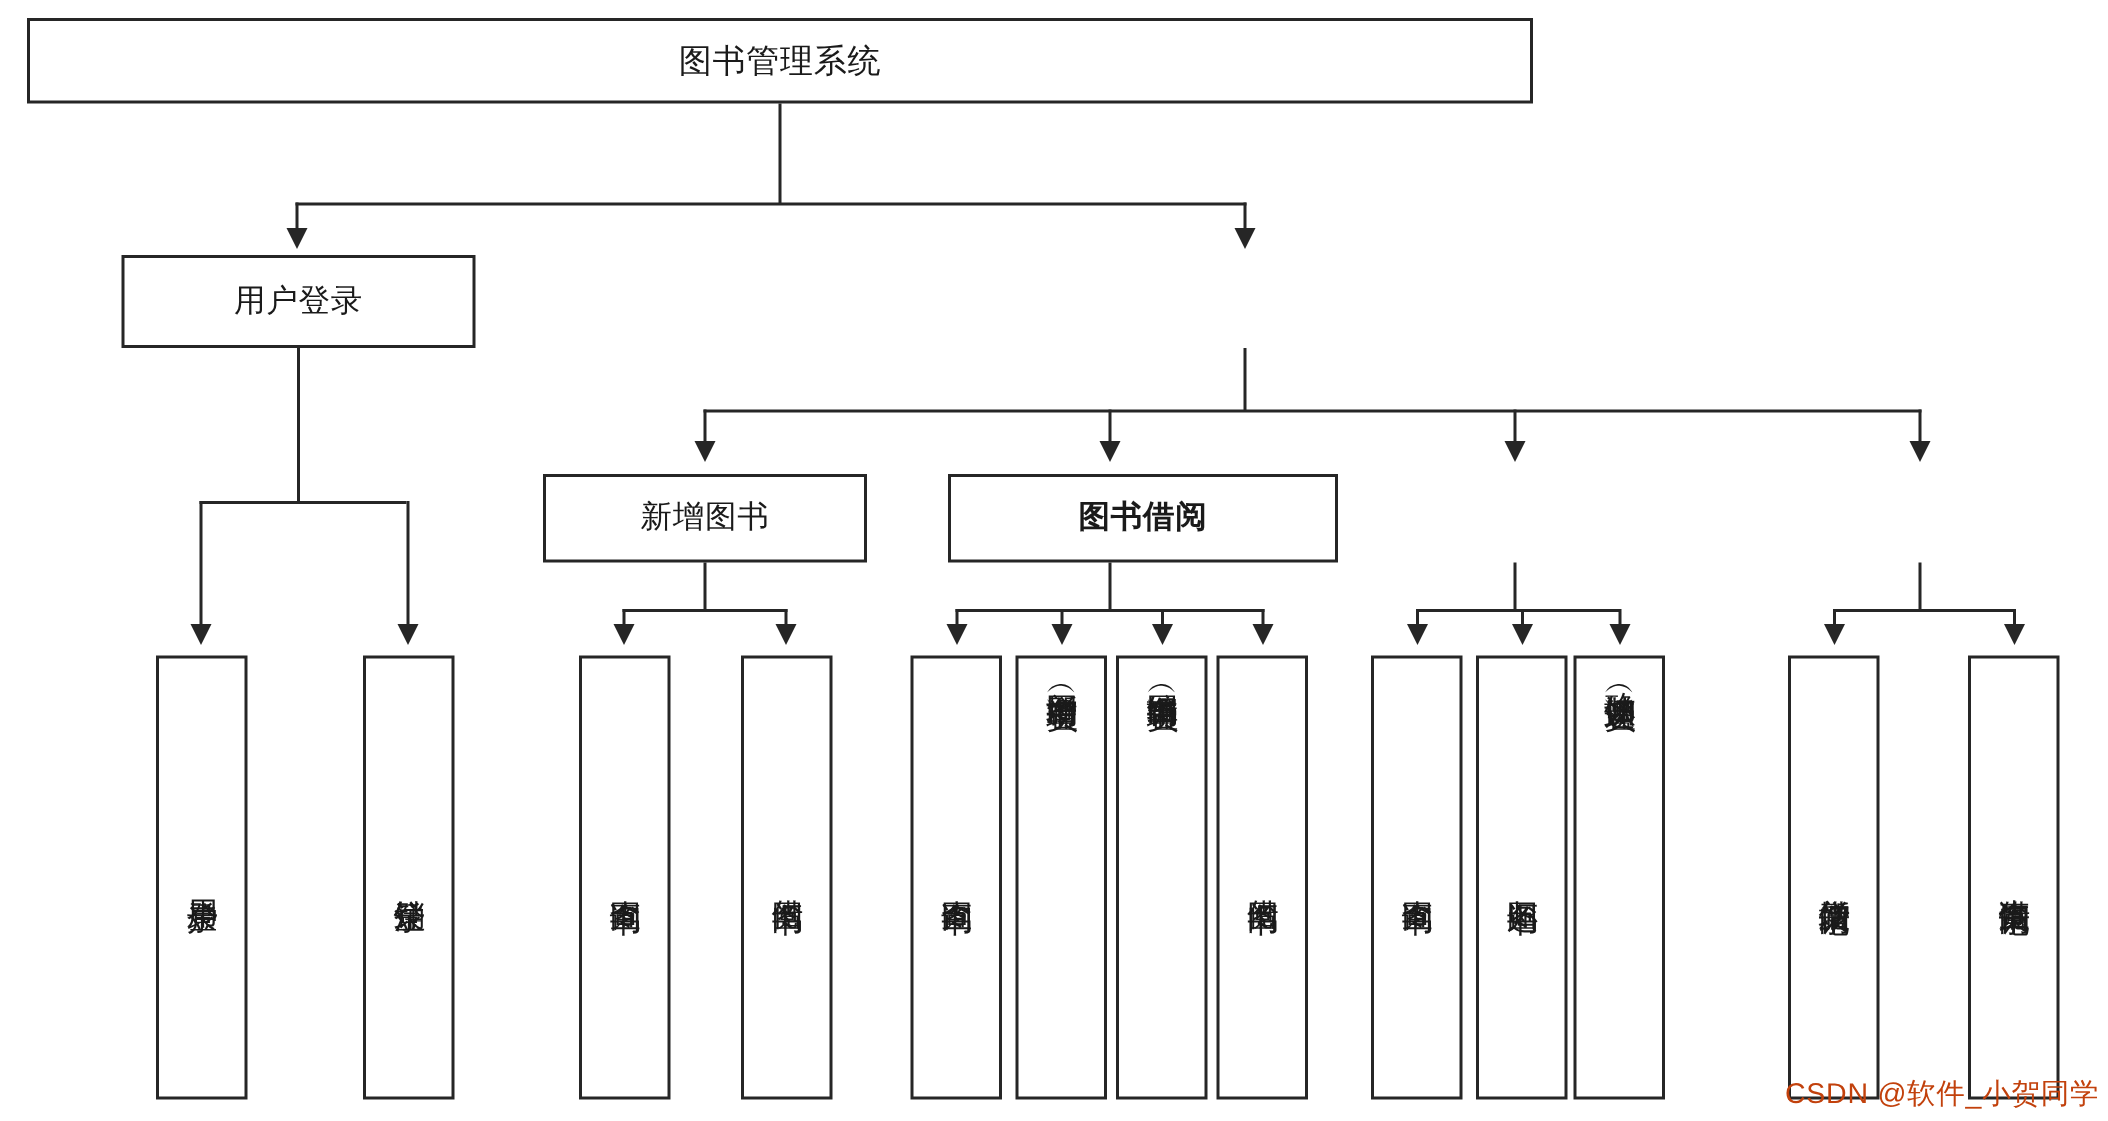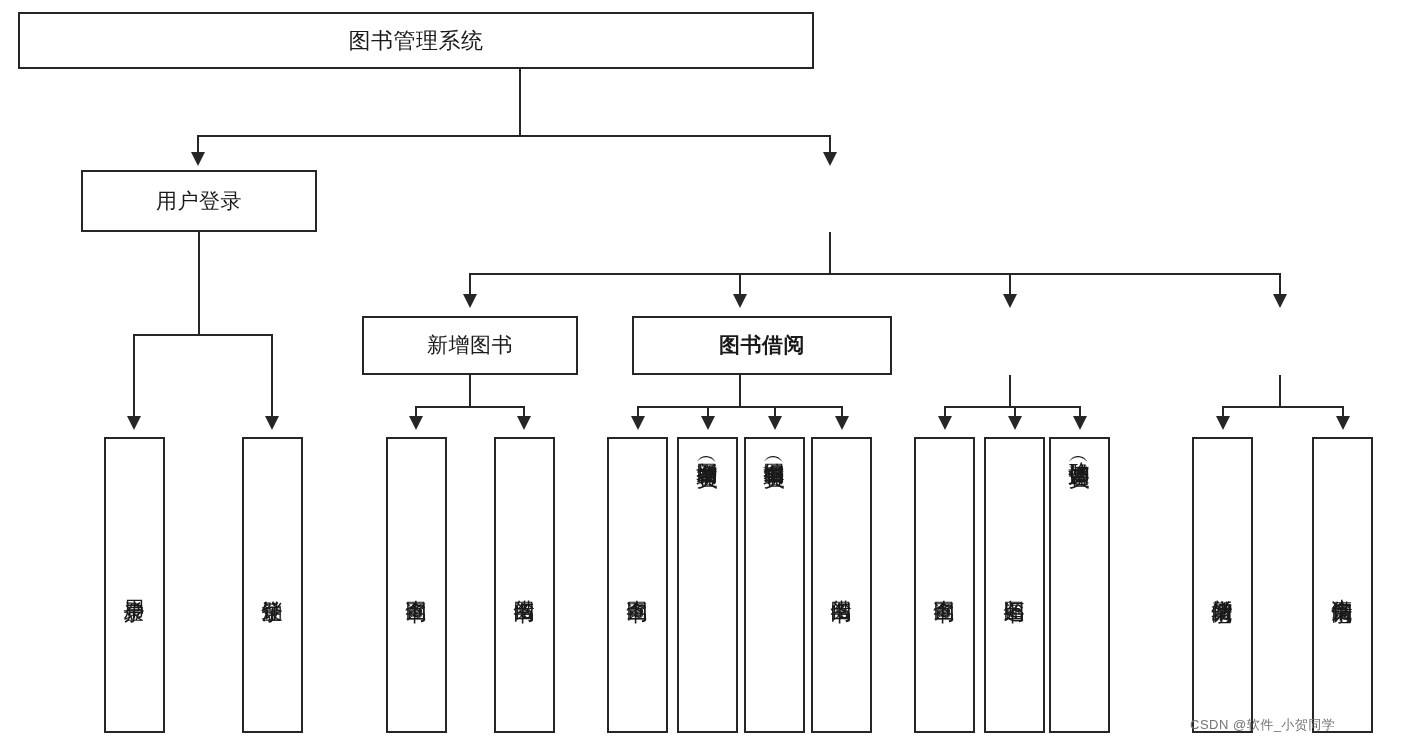--- a/index.html
+++ b/index.html
@@ -42,32 +42,32 @@
   .arrow{
     position:absolute;
     width:0;height:0;
     border-left:7px solid transparent;
     border-right:7px solid transparent;
     border-top:14px solid #262626;
   }
 
   .watermark{
     position:absolute;
-    color:#737373;
-    font-size:13px;
+    color:#c2410c;
+    font-size:19px;
     white-space:nowrap;
     letter-spacing:0.5px;
   }
 </style>
 </head>
 <body>
 
 <div id="canvas">
 
-  <div class="node root h-node" style="left:18px;top:12px;width:796px;height:57px;">
+  <div class="node root h-node" style="left:18px;top:12px;width:1004px;height:57px;">
     <span class="lbl">图书管理系统</span>
   </div>
 
   <div class="conn vline" style="left:519px;top:69px;width:2px;height:67px;"></div>
 
   <div class="conn hline" style="left:197px;top:135px;width:634px;height:2px;"></div>
 
   <div class="conn vline" style="left:197px;top:135px;width:2px;height:18px;"></div>
   <div class="arrow" style="left:191px;top:152px;"></div>
   <div class="conn vline" style="left:829px;top:135px;width:2px;height:18px;"></div>

